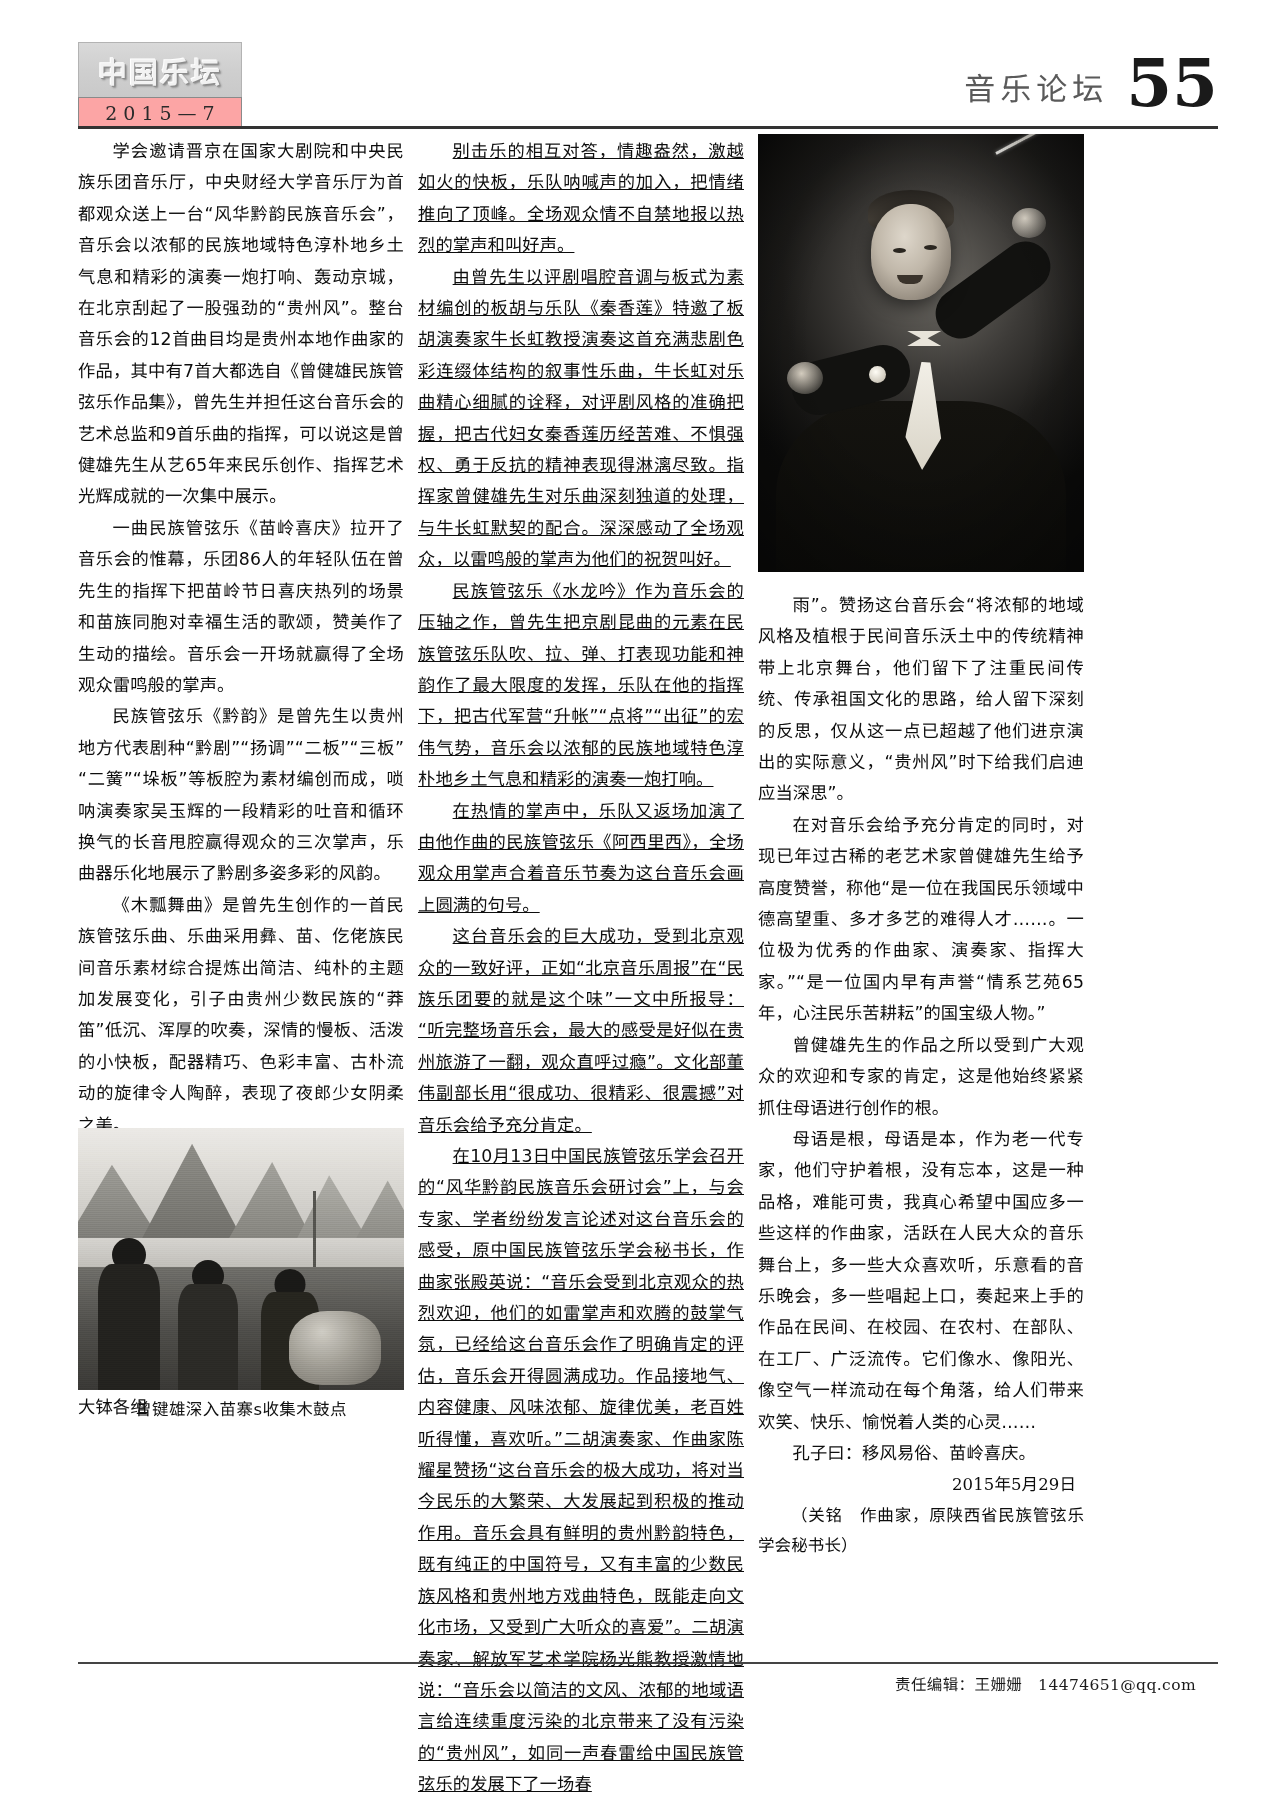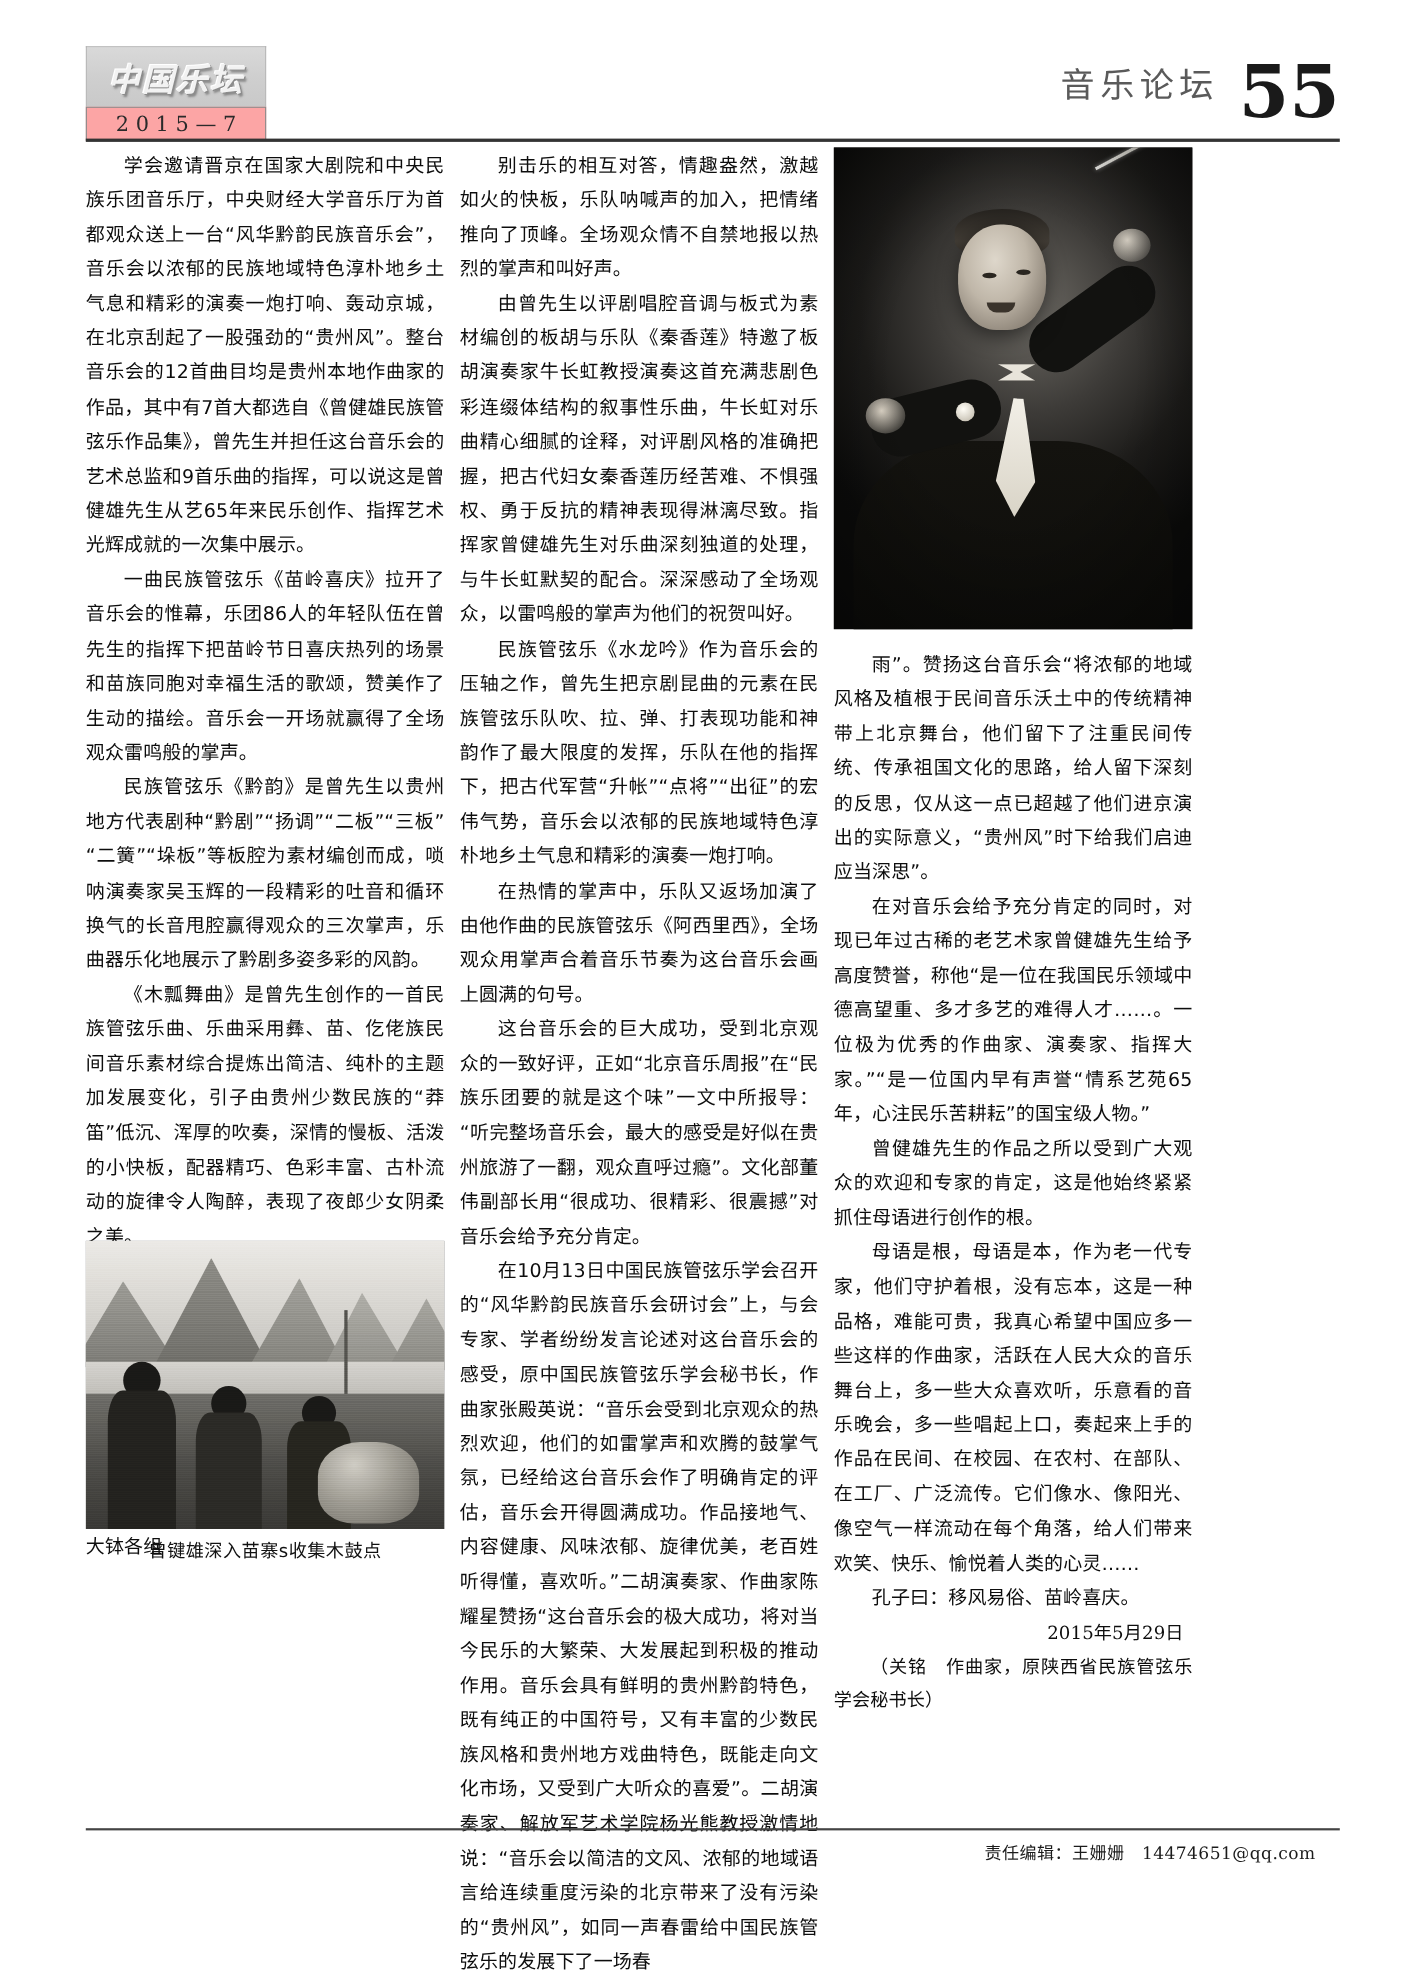--- a/index.html
+++ b/index.html
@@ -40,21 +40,20 @@
     display: flex;
     align-items: center;
     justify-content: center;
     overflow: hidden;
   }
   .masthead-logo span {
     font-family: "DejaVu Serif", "Liberation Serif", serif;
     font-size: 29px;
     letter-spacing: 2px;
     font-weight: 700;
-    font-style: italic;
     color: #f2f2f2;
     text-shadow:
        1px 1px 0 #8c8c8c,
       -1px -1px 0 #ffffff,
        2px 2px 2px rgba(0,0,0,0.35);
     white-space: nowrap;
   }
   .masthead-year {
     height: 29px;
     border: 1px solid #8a8a8a;
@@ -70,21 +69,21 @@
     color: #2a2a2a;
     padding-left: 6px;
   }
 
   
   .header-right {
     position: absolute;
     right: 62px;
     top: 52px;
     display: flex;
-    align-items: flex-start;
+    align-items: flex-end;
     gap: 18px;
   }
   .header-title {
     font-family: "DejaVu Serif", "Liberation Serif", serif;
     font-size: 31px;
     letter-spacing: 5px;
     color: #5a5a5a;
     padding-bottom: 6px;
     white-space: nowrap;
   }
@@ -126,21 +125,21 @@
     text-justify: inter-ideograph;
     color: #0d0d0d;
     letter-spacing: 0.1px;
   }
   .col p {
     margin: 0;
     text-indent: 2em;
   }
 
   #col1 { left: 78px;  width: 326px; height: 1000px; }
-  #col2 { left: 418px; width: 326px; height: 1500px; }
+  #col2 { left: 418px; width: 326px; height: 1500px; text-decoration: underline; }
   #col3 { left: 758px; width: 326px; }
 
   
   #col3 { top: 590px; }
 
   
   .photo {
     position: absolute;
     overflow: hidden;
     background: #7a7a7a;

